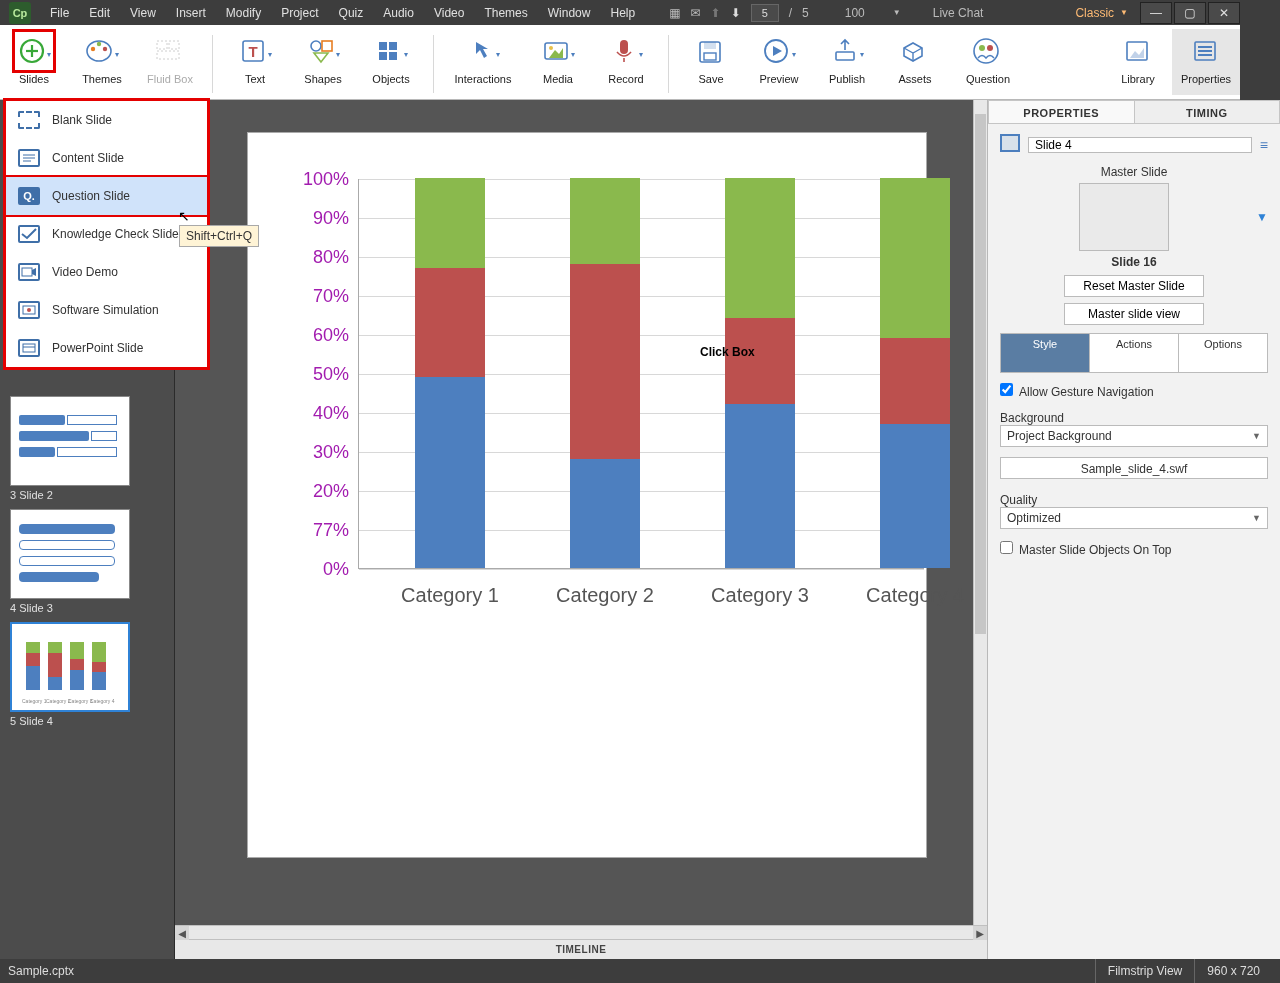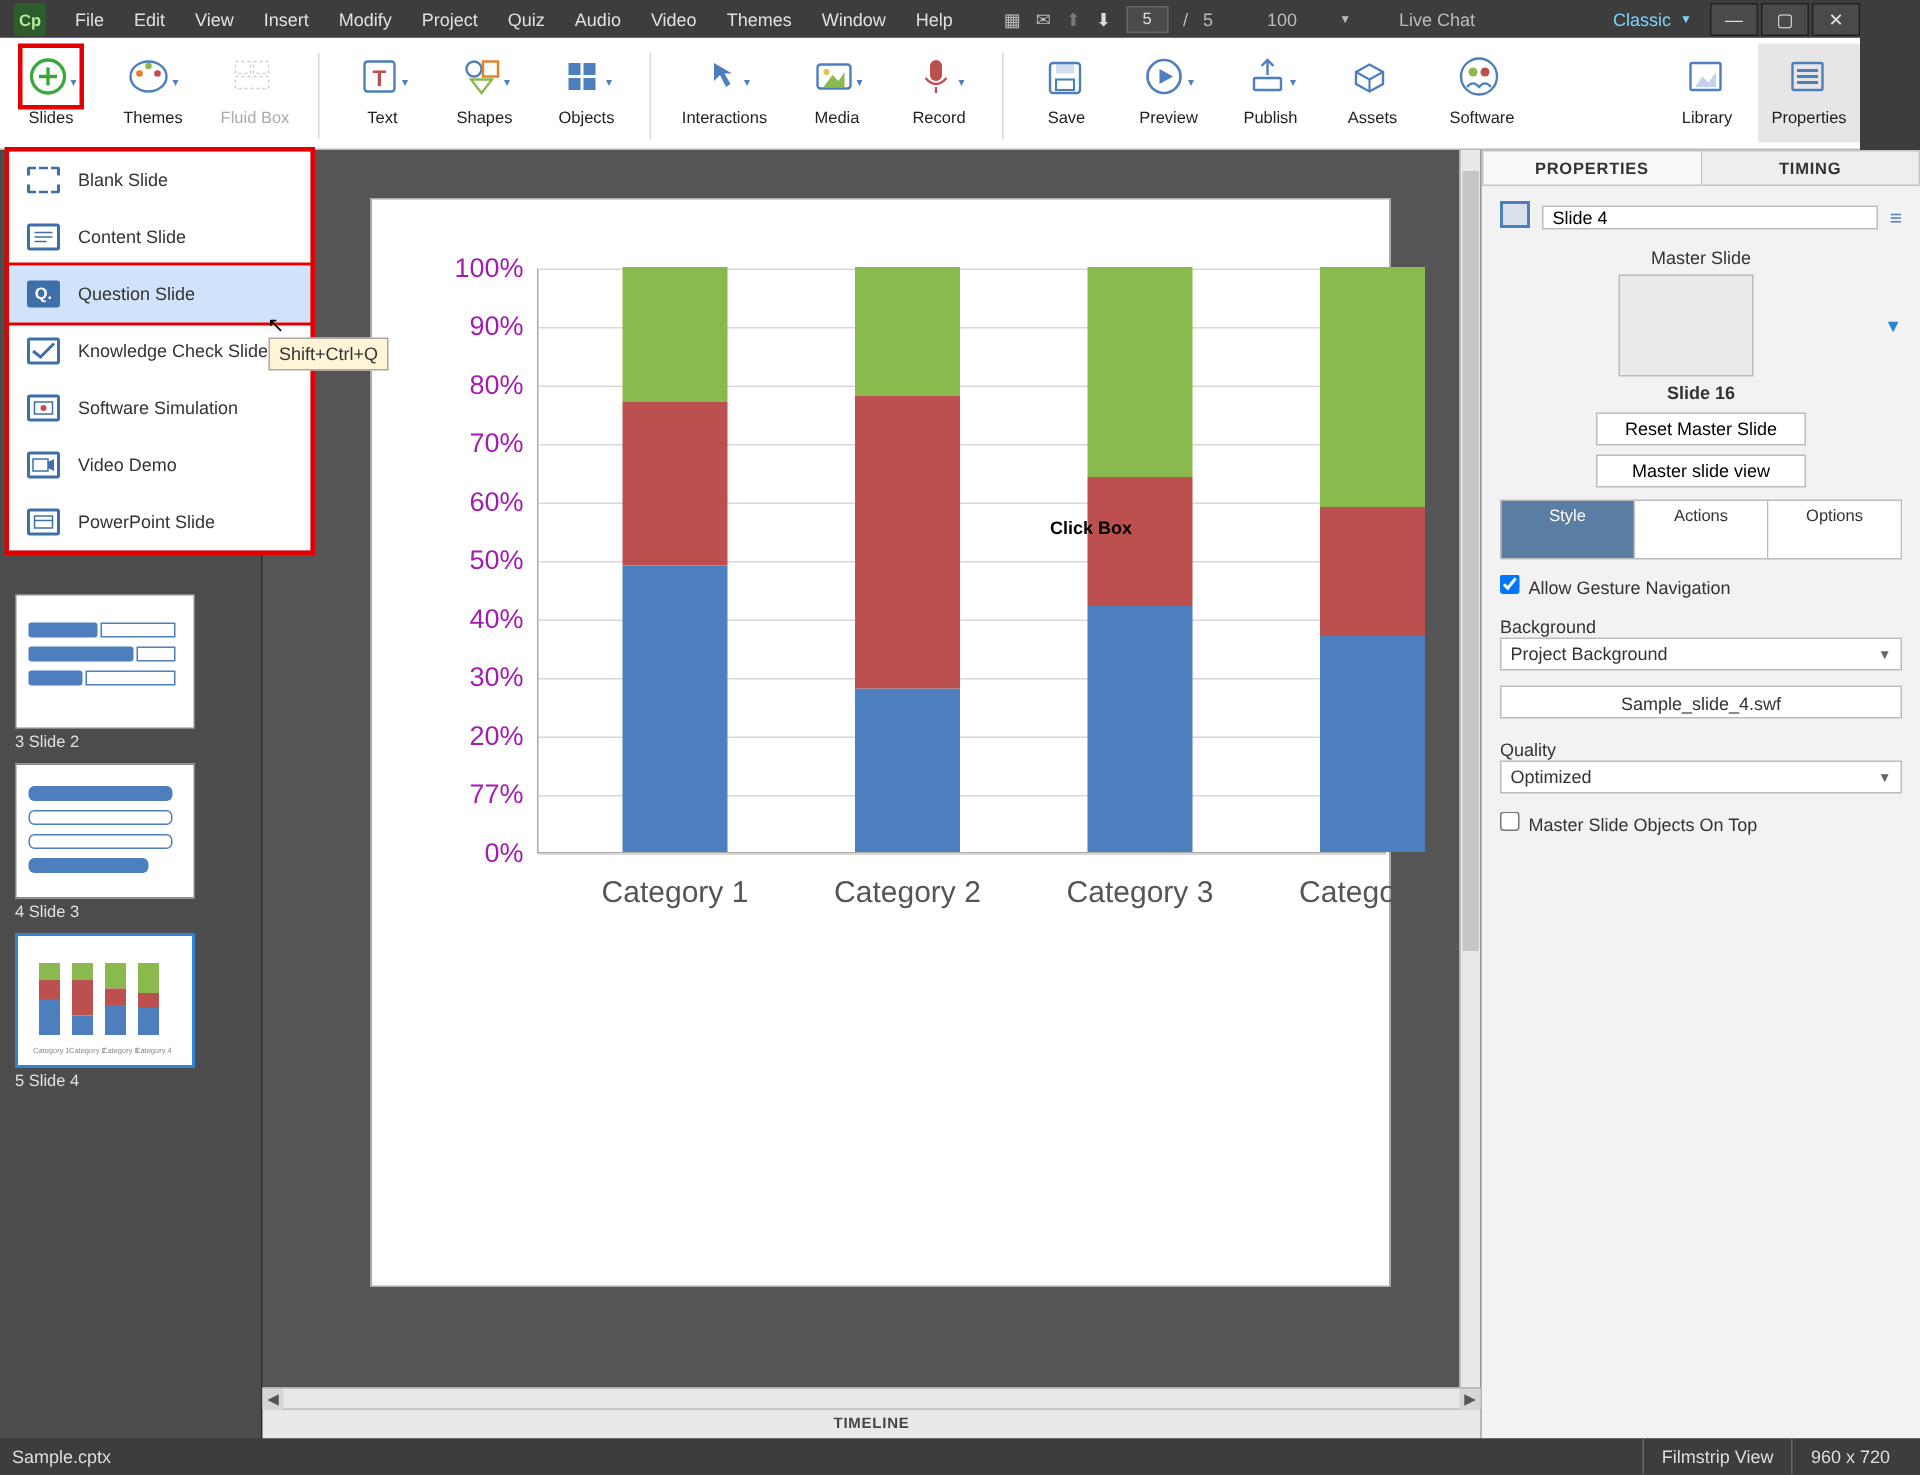--- a/index.html
+++ b/index.html
@@ -6,21 +6,21 @@
 body { width: 1240px; height: 954px; background: #3d3d3d; overflow: hidden; font-size: 12px; color: #333; }
 .titlebar { height: 25px; background: #3d3d3d; display: flex; align-items: center; color: #e0e0e0; padding-left: 8px; position: relative; }
 .titlebar .logo { width: 24px; height: 24px; display: flex; align-items: center; justify-content: center; margin-right: 8px; }
 .titlebar .menu-item { padding: 4px 10px; cursor: pointer; font-size: 12px; }
 .titlebar .spacer { width: 16px; }
 .titlebar .tb-icons { display: flex; align-items: center; gap: 10px; margin-left: 8px; color: #bbb; }
 .titlebar .page-input { width: 28px; height: 18px; background: #4a4a4a; border: 1px solid #666; color: #ddd; text-align: center; font-size: 11px; }
 .titlebar .zoom-box { width: 56px; display: flex; align-items: center; justify-content: space-between; gap: 10px; }
 .titlebar .live-chat { margin-left: 22px; }
 .titlebar .right-group { position: absolute; right: 0; top: 0; display: flex; align-items: center; height: 25px; }
-.titlebar .workspace-sel { display: flex; align-items: center; gap: 6px; padding: 0 10px; color: #7dd3fc; }
+.titlebar .workspace-sel { display: flex; align-items: center; gap: 6px; padding: 0 10px; color: #fdba74; }
 .titlebar .win-btn { width: 32px; height: 22px; border: 1px solid #222; background: #4a4a4a; display: flex; align-items: center; justify-content: center; color: #e0e0e0; margin-left: 2px; font-size: 12px; }
 
 .toolbar { height: 75px; background: #fff; border-bottom: 1px solid #b8b8b8; display: flex; align-items: flex-start; padding: 4px 0 0 0; }
 .tool-btn { display: flex; flex-direction: column; align-items: center; justify-content: flex-start; width: 68px; height: 66px; cursor: pointer; position: relative; }
 .tool-btn .bigicon { width: 40px; height: 40px; display: flex; align-items: center; justify-content: center; margin-top: 2px; }
 .tool-btn .tool-label { font-size: 11px; color: #222; margin-top: 2px; }
 .tool-btn.sel .bigicon { outline: 3px solid #e40000; outline-offset: -1px; }
 .tool-divider { width: 1px; background: #d8d8d8; height: 58px; margin: 6px 8px 0; }
 .tool-right { margin-left: auto; display: flex; }
 .tool-btn.disabled svg { opacity: .35; }
@@ -290,21 +290,21 @@
   </div>
   <div class="tool-btn" style="width:78px">
     <div class="bigicon">
         <svg width="34" height="30">
           <circle cx="15" cy="15" r="12" fill="none" stroke="#4d7fbf" stroke-width="1.6"></circle>
           <circle cx="11" cy="12" r="3" fill="#8ab94d"></circle>
           <circle cx="19" cy="12" r="3" fill="#bc504e"></circle>
           <path d="M7 22 Q11 17 15 22 Q19 17 23 22" fill="none" stroke="#4d7fbf" stroke-width="1.5"></path>
         </svg>
       </div>
-    <span class="tool-label">Software</span>
+    <span class="tool-label">Question</span>
   </div>
   <div class="tool-right">
     <div class="tool-btn">
       <div class="bigicon">
           <svg width="34" height="30">
             <rect x="6" y="6" width="20" height="18" rx="1" fill="none" stroke="#4d7fbf" stroke-width="1.6"></rect>
             <polygon points="9,22 14,15 18,19 23,12 23,22" fill="#4d7fbf" opacity=".35"></polygon>
           </svg>
         </div>
       <span class="tool-label">Library</span>
@@ -513,35 +513,35 @@
   <div class="mitem">
       <span class="micon">
         <svg width="16" height="12">
           <path d="M1 6 L6 10 L15 1" fill="none" stroke="#3f6fa8" stroke-width="2"></path>
         </svg>
       </span>
       <span>Knowledge Check Slide</span>
     </div>
   <div class="mitem">
       <span class="micon">
+        <svg width="16" height="10">
+          <rect x="1" y="1" width="10" height="8" fill="none" stroke="#3f6fa8"></rect>
+          <polygon points="11,3 15,1 15,9 11,7" fill="#3f6fa8"></polygon>
+        </svg>
+      </span>
+      <span>Video Demo</span>
+    </div>
+  <div class="mitem">
+      <span class="micon">
         <svg width="14" height="10">
           <rect x="1" y="1" width="12" height="8" fill="none" stroke="#3f6fa8"></rect>
           <circle cx="7" cy="5" r="2" fill="#bc504e"></circle>
         </svg>
       </span>
       <span>Software Simulation</span>
-    </div>
-  <div class="mitem">
-      <span class="micon">
-        <svg width="16" height="10">
-          <rect x="1" y="1" width="10" height="8" fill="none" stroke="#3f6fa8"></rect>
-          <polygon points="11,3 15,1 15,9 11,7" fill="#3f6fa8"></polygon>
-        </svg>
-      </span>
-      <span>Video Demo</span>
     </div>
   <div class="mitem">
       <span class="micon">
         <svg width="14" height="10">
           <rect x="1" y="1" width="12" height="8" fill="none" stroke="#3f6fa8"></rect>
           <line x1="1" y1="4" x2="13" y2="4" stroke="#3f6fa8"></line>
         </svg>
       </span>
       <span>PowerPoint Slide</span>
     </div>

